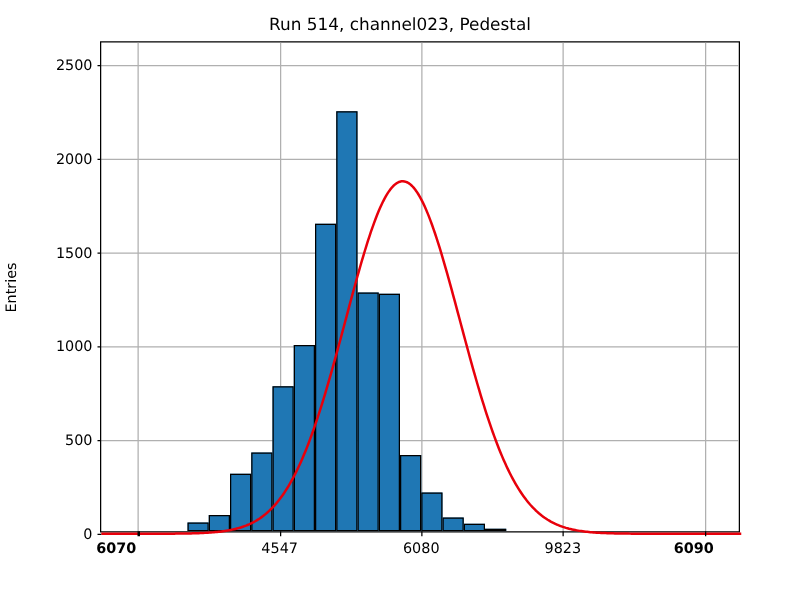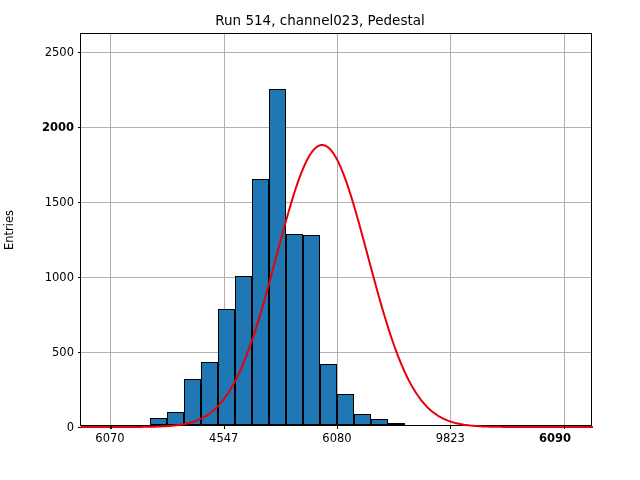--- a/index.html
+++ b/index.html
@@ -134,25 +134,25 @@
       </svg>
   <div class="tick-y" style="top: 393px;"></div>
       <div class="ticklabel-y" style="top: 393px;">0</div>
       <div class="tick-y" style="top: 318px;"></div>
       <div class="ticklabel-y" style="top: 318px;">500</div>
       <div class="tick-y" style="top: 243px;"></div>
       <div class="ticklabel-y" style="top: 243px; margin-left: 34px;">1000</div>
       <div class="tick-y" style="top: 168px;"></div>
       <div class="ticklabel-y" style="top: 168px;">1500</div>
       <div class="tick-y" style="top: 93px;"></div>
-      <div class="ticklabel-y" style="top: 93px; font-weight: bold;">2000</div>
+      <div class="ticklabel-y" style="top: 93px;">2000</div>
       <div class="tick-y" style="top: 18px;"></div>
       <div class="ticklabel-y" style="top: 18px;">2500</div>
       <div class="tick-x" style="left: 29.4513px;"></div>
-      <div class="ticklabel-x" style="left: 29px;">6070</div>
+      <div class="ticklabel-x" style="left: 12px; font-weight: bold;">6070</div>
       <div class="tick-x" style="left: 142.726px;"></div>
       <div class="ticklabel-x" style="left: 142.726px;">4547</div>
       <div class="tick-x" style="left: 256px;"></div>
       <div class="ticklabel-x" style="left: 256px;">6080</div>
       <div class="tick-x" style="left: 369.274px;"></div>
       <div class="ticklabel-x" style="left: 369.274px;">9823</div>
       <div class="tick-x" style="left: 482.549px;"></div>
       <div class="ticklabel-x" style="left: 474px; font-weight: bold;">6090</div>
     </div>
 

